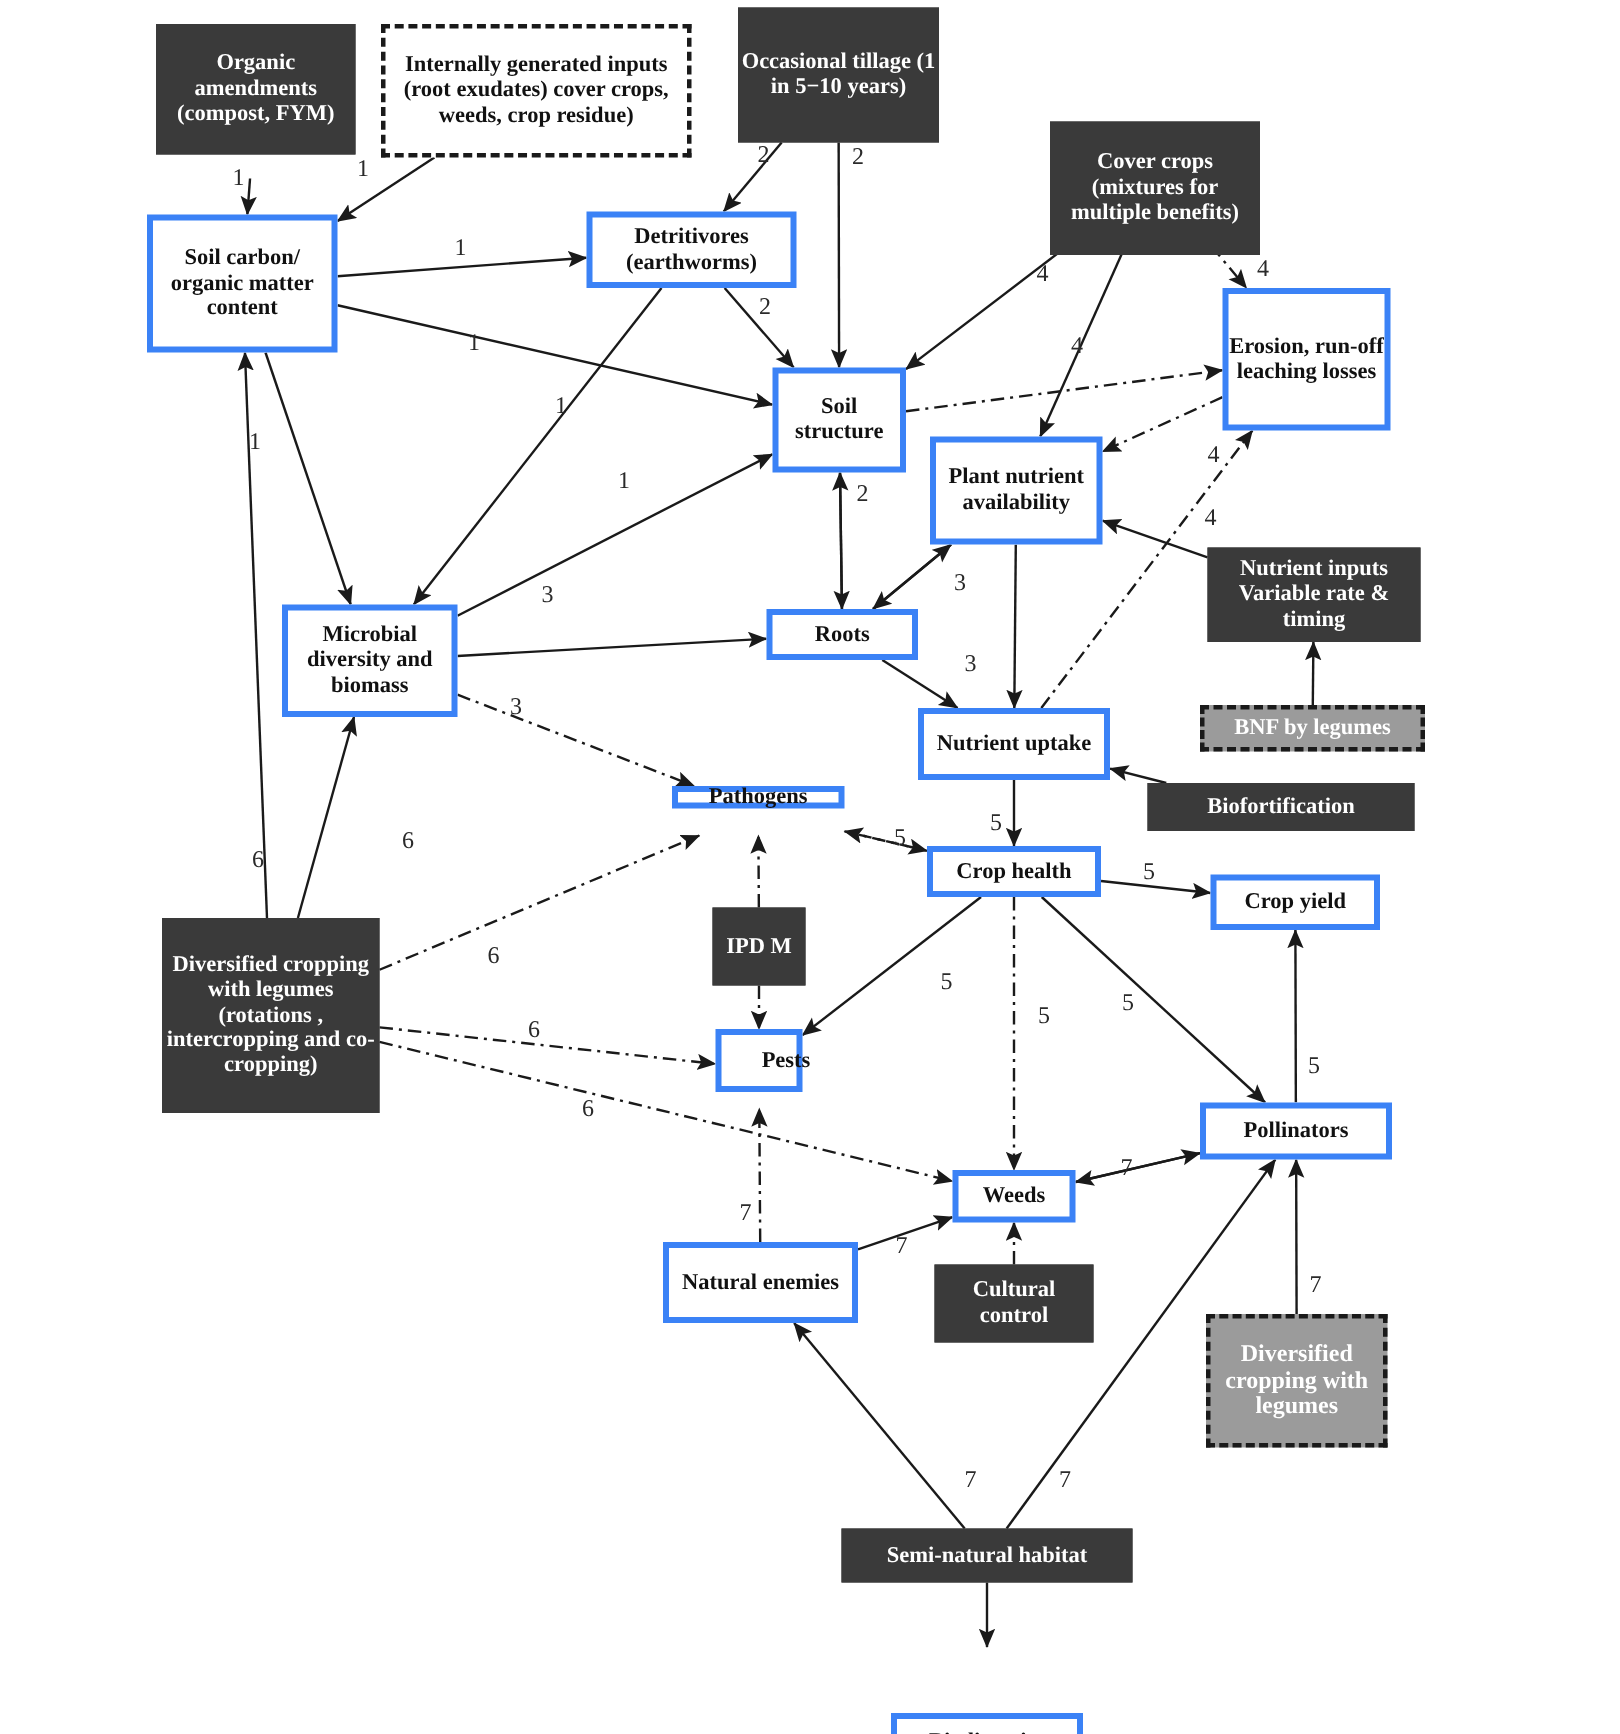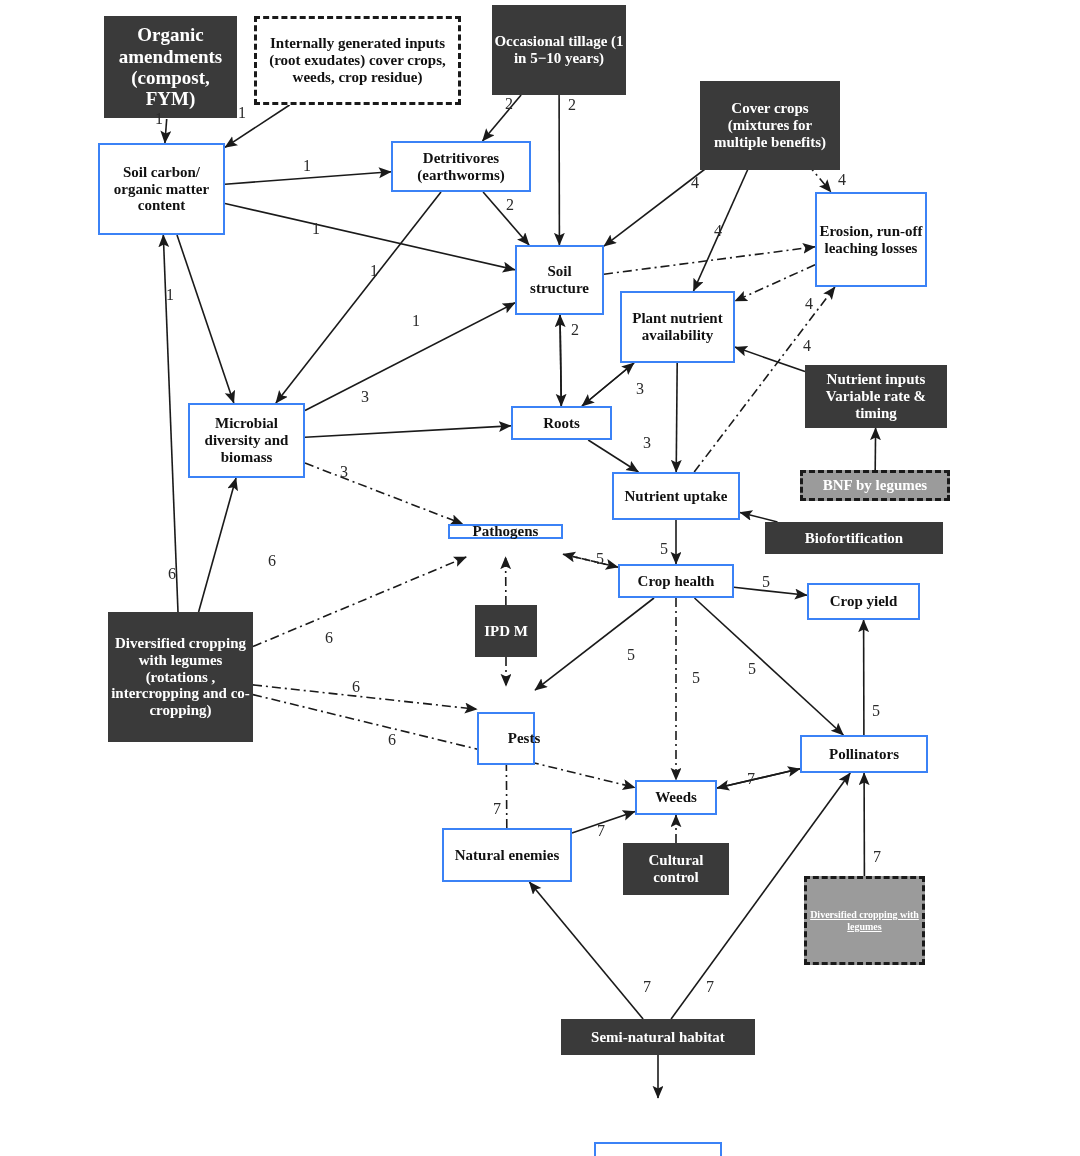--- a/index.html
+++ b/index.html
@@ -1,20 +1,20 @@
 <!DOCTYPE html>
 <html><head>
 <meta charset="utf-8">
 <style>
   html,body{margin:0;padding:0;background:#ffffff;}
   body{width:1080px;height:1156px;font-family:"Liberation Serif",serif;overflow:hidden;}
   #stage{position:relative;width:1080px;height:1156px;background:#fff;}
   svg#wires{position:absolute;left:0;top:0;width:1080px;height:1156px;}
   .node{position:absolute;box-sizing:border-box;display:flex;align-items:center;justify-content:center;text-align:center;font-weight:bold;line-height:1.12;}
-  .n-white{background:#ffffff;border:2px solid #3b82f6;color:#111111;}
+  .n-white{background:#ffffff;border:4px solid #3b82f6;color:#111111;}
   .n-dark{background:#3a3a3a;border:1px solid #3a3a3a;color:#ffffff;}
   .n-dashed{background:#ffffff;border:3px dashed #1a1a1a;color:#111111;}
   .n-grey{background:#9b9b9b;border:3px dashed #1a1a1a;color:#ffffff;}
   .elabel{position:absolute;font-family:"Liberation Serif",serif;font-size:16px;color:#2a2a2a;font-weight:400;}
 </style>
 </head>
 <body>
 
 <div id="stage">
   <svg id="wires" viewBox="0 0 1080 1156">
@@ -71,46 +71,46 @@
         <line x1="676.0" y1="843.0" x2="676.0" y2="815.0" stroke="#1a1a1a" stroke-width="1.6" stroke-dasharray="9,4,2,4" marker-end="url(#ah)"></line>
         <line x1="506.8" y1="828.0" x2="506.2" y2="739.0" stroke="#1a1a1a" stroke-width="1.6" stroke-dasharray="9,4,2,4" marker-end="url(#ah)"></line>
         <line x1="572.0" y1="832.9" x2="635.0" y2="811.4" stroke="#1a1a1a" stroke-width="1.6" marker-end="url(#ah)"></line>
         <line x1="864.4" y1="876.0" x2="864.1" y2="773.0" stroke="#1a1a1a" stroke-width="1.6" marker-end="url(#ah)"></line>
         <line x1="643.1" y1="1019.0" x2="529.4" y2="882.0" stroke="#1a1a1a" stroke-width="1.6" marker-end="url(#ah)"></line>
         <line x1="671.1" y1="1019.0" x2="850.2" y2="773.0" stroke="#1a1a1a" stroke-width="1.6" marker-end="url(#ah)"></line>
         <line x1="658.0" y1="1055.0" x2="658.0" y2="1098.0" stroke="#1a1a1a" stroke-width="1.6" marker-end="url(#ah)"></line>
       </g>
   </svg>
   <div id="node-layer">
-      <div class="node n-dark" style="left: 104px; top: 16px; width: 133px; height: 102px; font-size: 19px;">Organic amendments (compost, FYM)</div>
+      <div class="node n-dark" style="left: 104px; top: 16px; width: 133px; height: 87px; font-size: 15px;">Organic amendments (compost, FYM)</div>
       <div class="node n-dashed" style="left: 254px; top: 16px; width: 207px; height: 89px; font-size: 15px;">Internally generated inputs (root exudates) cover crops, weeds, crop residue)</div>
       <div class="node n-dark" style="left: 492px; top: 5px; width: 134px; height: 90px; font-size: 15px;">Occasional tillage (1 in 5−10 years)</div>
       <div class="node n-dark" style="left: 700px; top: 81px; width: 140px; height: 89px; font-size: 15px;">Cover crops (mixtures for multiple benefits)</div>
       <div class="node n-white" style="left: 98px; top: 143px; width: 127px; height: 92px; font-size: 15px;">Soil carbon/ organic matter content</div>
       <div class="node n-white" style="left: 391px; top: 141px; width: 140px; height: 51px; font-size: 15px;">Detritivores (earthworms)</div>
       <div class="node n-white" style="left: 515px; top: 245px; width: 89px; height: 70px; font-size: 15px;">Soil structure</div>
       <div class="node n-white" style="left: 815px; top: 192px; width: 112px; height: 95px; font-size: 15px;">Erosion, run-off leaching losses</div>
       <div class="node n-white" style="left: 620px; top: 291px; width: 115px; height: 72px; font-size: 15px;">Plant nutrient availability</div>
       <div class="node n-dark" style="left: 805px; top: 365px; width: 142px; height: 63px; font-size: 15px;">Nutrient inputs Variable rate &amp; timing</div>
       <div class="node n-white" style="left: 188px; top: 403px; width: 117px; height: 75px; font-size: 15px;">Microbial diversity and biomass</div>
       <div class="node n-white" style="left: 511px; top: 406px; width: 101px; height: 34px; font-size: 15px;">Roots</div>
       <div class="node n-white" style="left: 612px; top: 472px; width: 128px; height: 48px; font-size: 15px;">Nutrient uptake</div>
       <div class="node n-grey" style="left: 800px; top: 470px; width: 150px; height: 31px; font-size: 15px;">BNF by legumes</div>
       <div class="node n-dark" style="left: 765px; top: 522px; width: 178px; height: 32px; font-size: 15px;">Biofortification</div>
       <div class="node n-white" style="left: 448px; top: 524px; width: 115px; height: 15px; font-size: 15px;">Pathogens</div>
       <div class="node n-white" style="left: 618px; top: 564px; width: 116px; height: 34px; font-size: 15px;">Crop health</div>
       <div class="node n-white" style="left: 807px; top: 583px; width: 113px; height: 37px; font-size: 15px;">Crop yield</div>
       <div class="node n-dark" style="left: 475px; top: 605px; width: 62px; height: 52px; font-size: 15px;">IPD M</div>
       <div class="node n-dark" style="left: 108px; top: 612px; width: 145px; height: 130px; font-size: 15px;">Diversified cropping with legumes (rotations , intercropping and co-cropping)</div>
-      <div class="node n-white" style="left: 477px; top: 712px; width: 58px; height: 53px; font-size: 15px; padding-left: 36px;">Pests</div>
+      <div class="node n-white" style="left: 477px; top: 686px; width: 58px; height: 42px; font-size: 15px; padding-left: 36px;">Pests</div>
       <div class="node n-white" style="left: 800px; top: 735px; width: 128px; height: 38px; font-size: 15px;">Pollinators</div>
       <div class="node n-white" style="left: 635px; top: 780px; width: 82px; height: 35px; font-size: 15px;">Weeds</div>
       <div class="node n-white" style="left: 442px; top: 828px; width: 130px; height: 54px; font-size: 15px;">Natural enemies</div>
       <div class="node n-dark" style="left: 623px; top: 843px; width: 106px; height: 52px; font-size: 15px;">Cultural control</div>
-      <div class="node n-grey" style="left: 804px; top: 876px; width: 121px; height: 89px; font-size: 10px; text-decoration: underline;">Diversified cropping with legumes</div>
+      <div class="node n-grey" style="left: 804px; top: 876px; width: 121px; height: 89px; font-size: 16px;">Diversified cropping with legumes</div>
       <div class="node n-dark" style="left: 561px; top: 1019px; width: 194px; height: 36px; font-size: 15px;">Semi-natural habitat</div>
       <div class="node n-white" style="left: 594px; top: 1098px; width: 128px; height: 55px; font-size: 15px; margin-top: 44px;">Biodiversity conservation</div>
     </div>
   <div id="label-layer">
       <span class="elabel" style="left: 155px; top: 110px;">1</span>
       <span class="elabel" style="left: 238px; top: 104px;">1</span>
       <span class="elabel" style="left: 303px; top: 157px;">1</span>
       <span class="elabel" style="left: 312px; top: 220px;">1</span>
       <span class="elabel" style="left: 370px; top: 262px;">1</span>
       <span class="elabel" style="left: 166px; top: 286px;">1</span>

